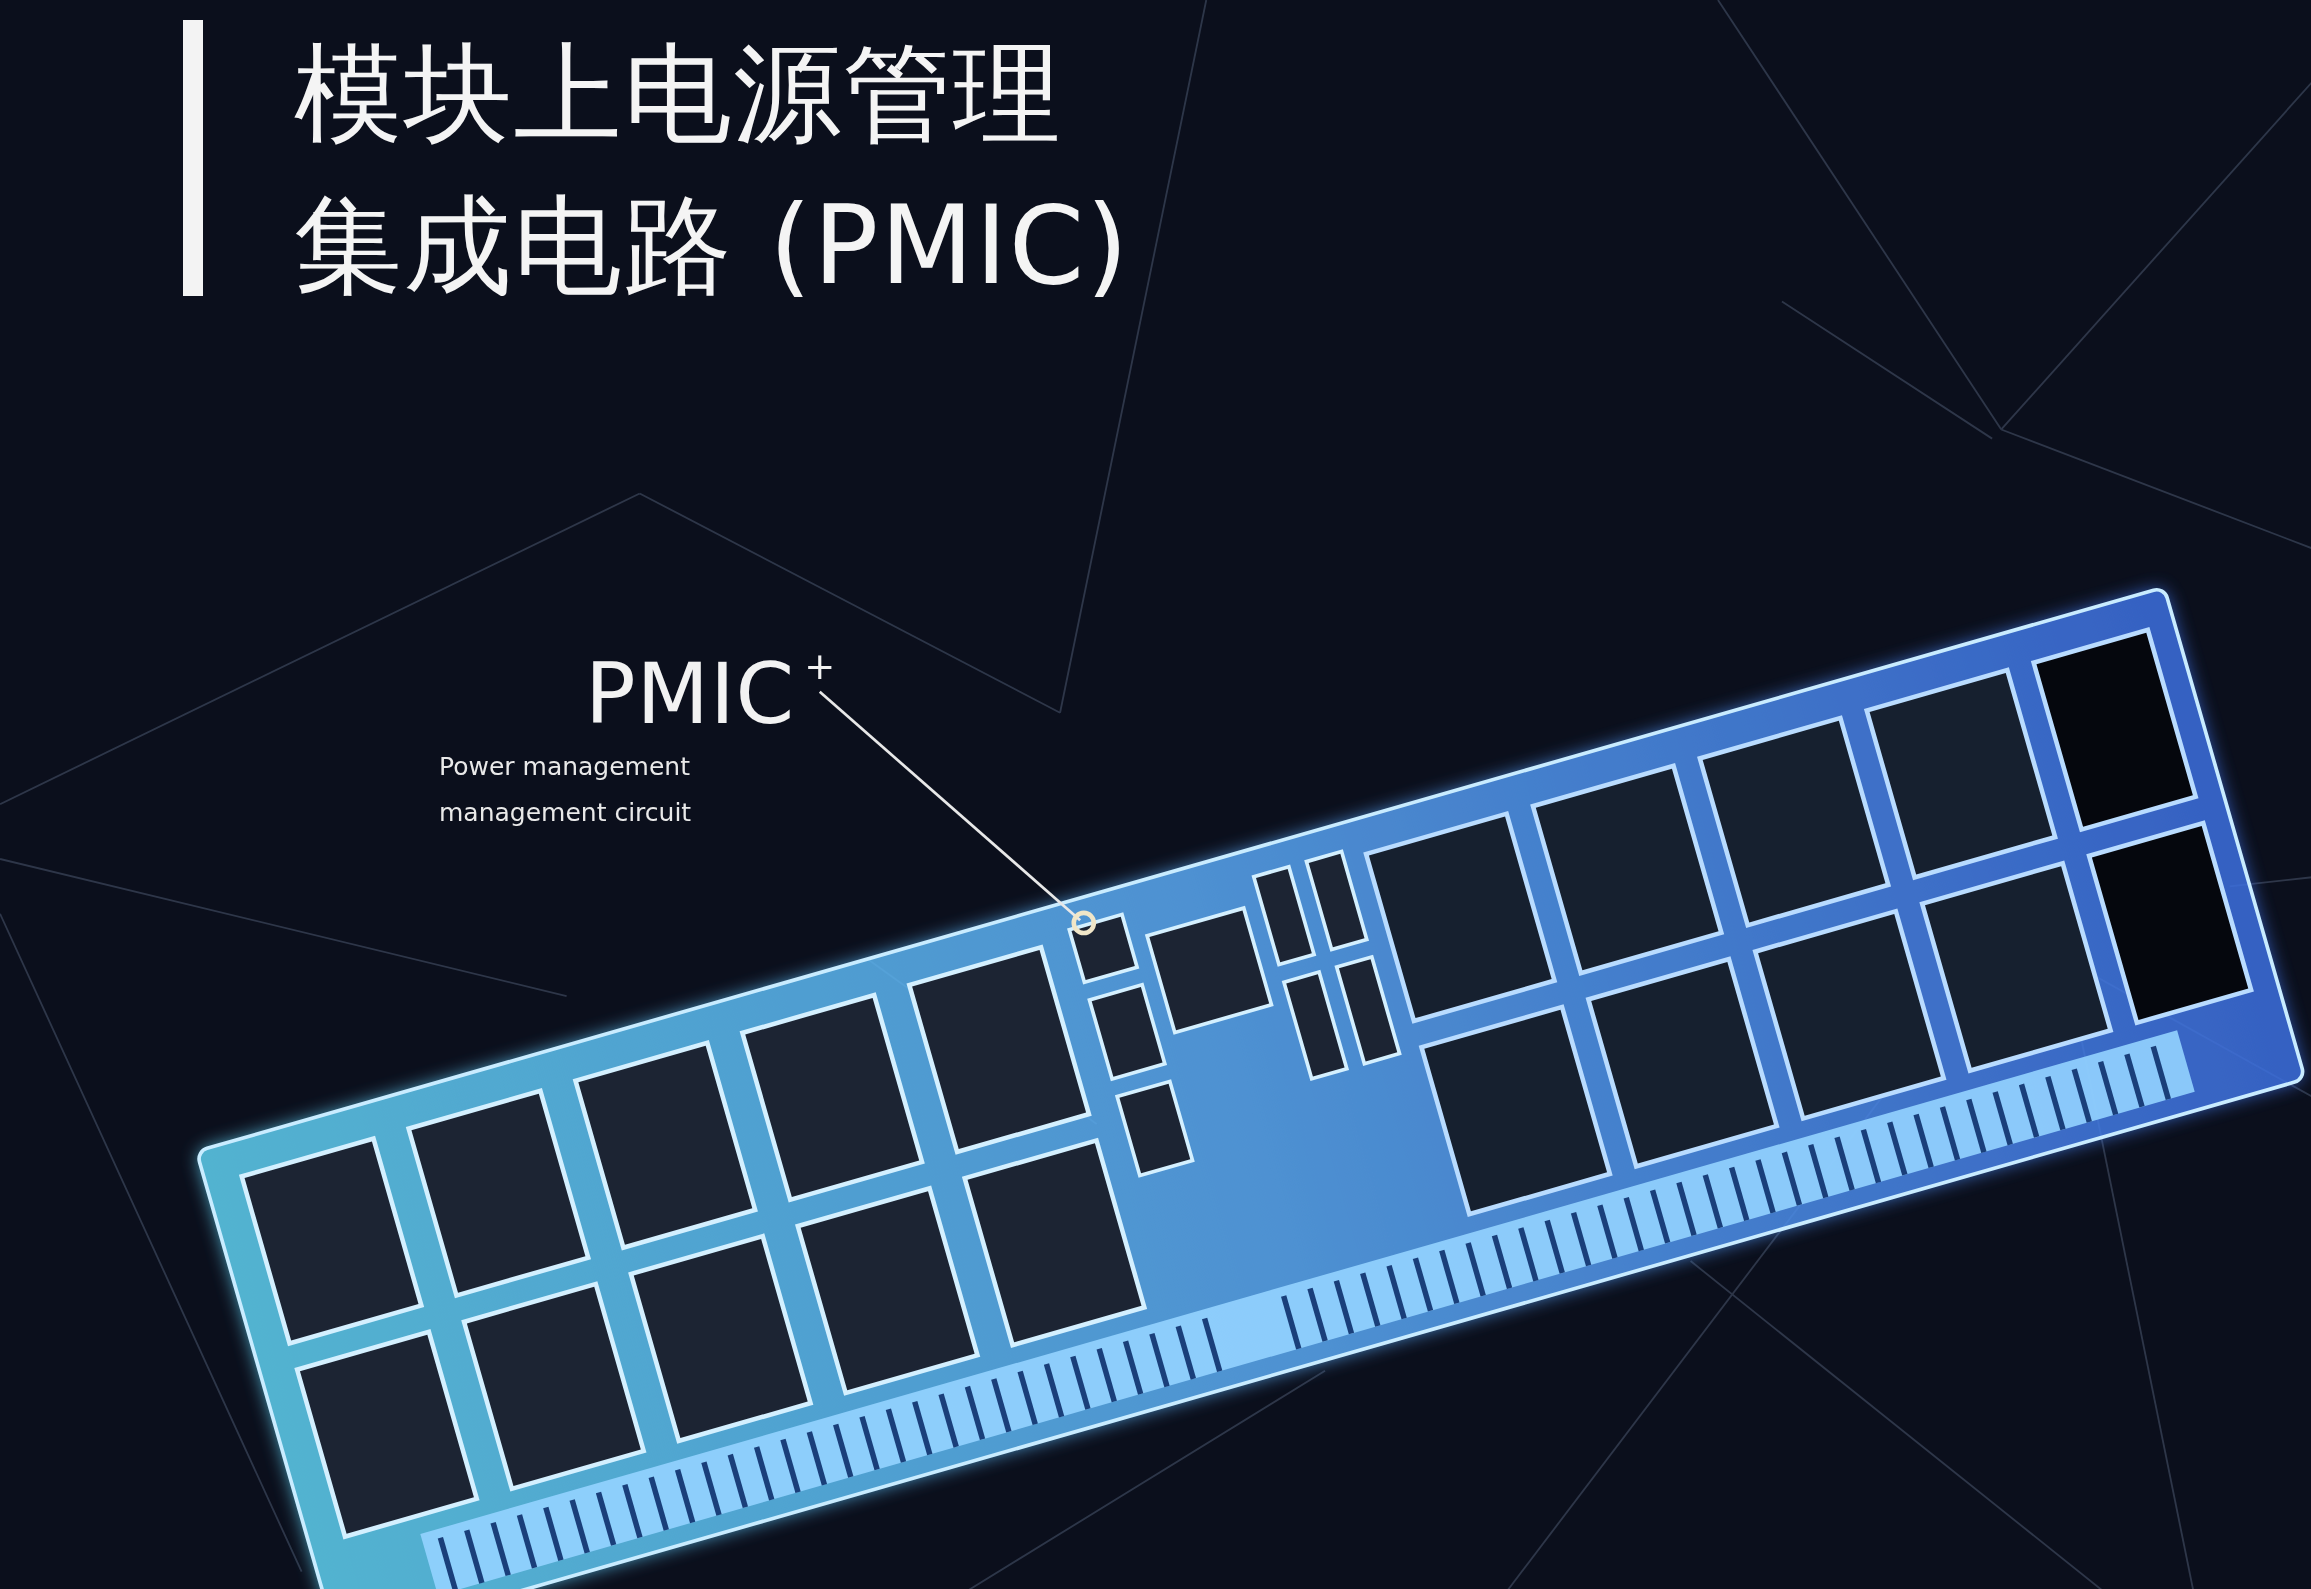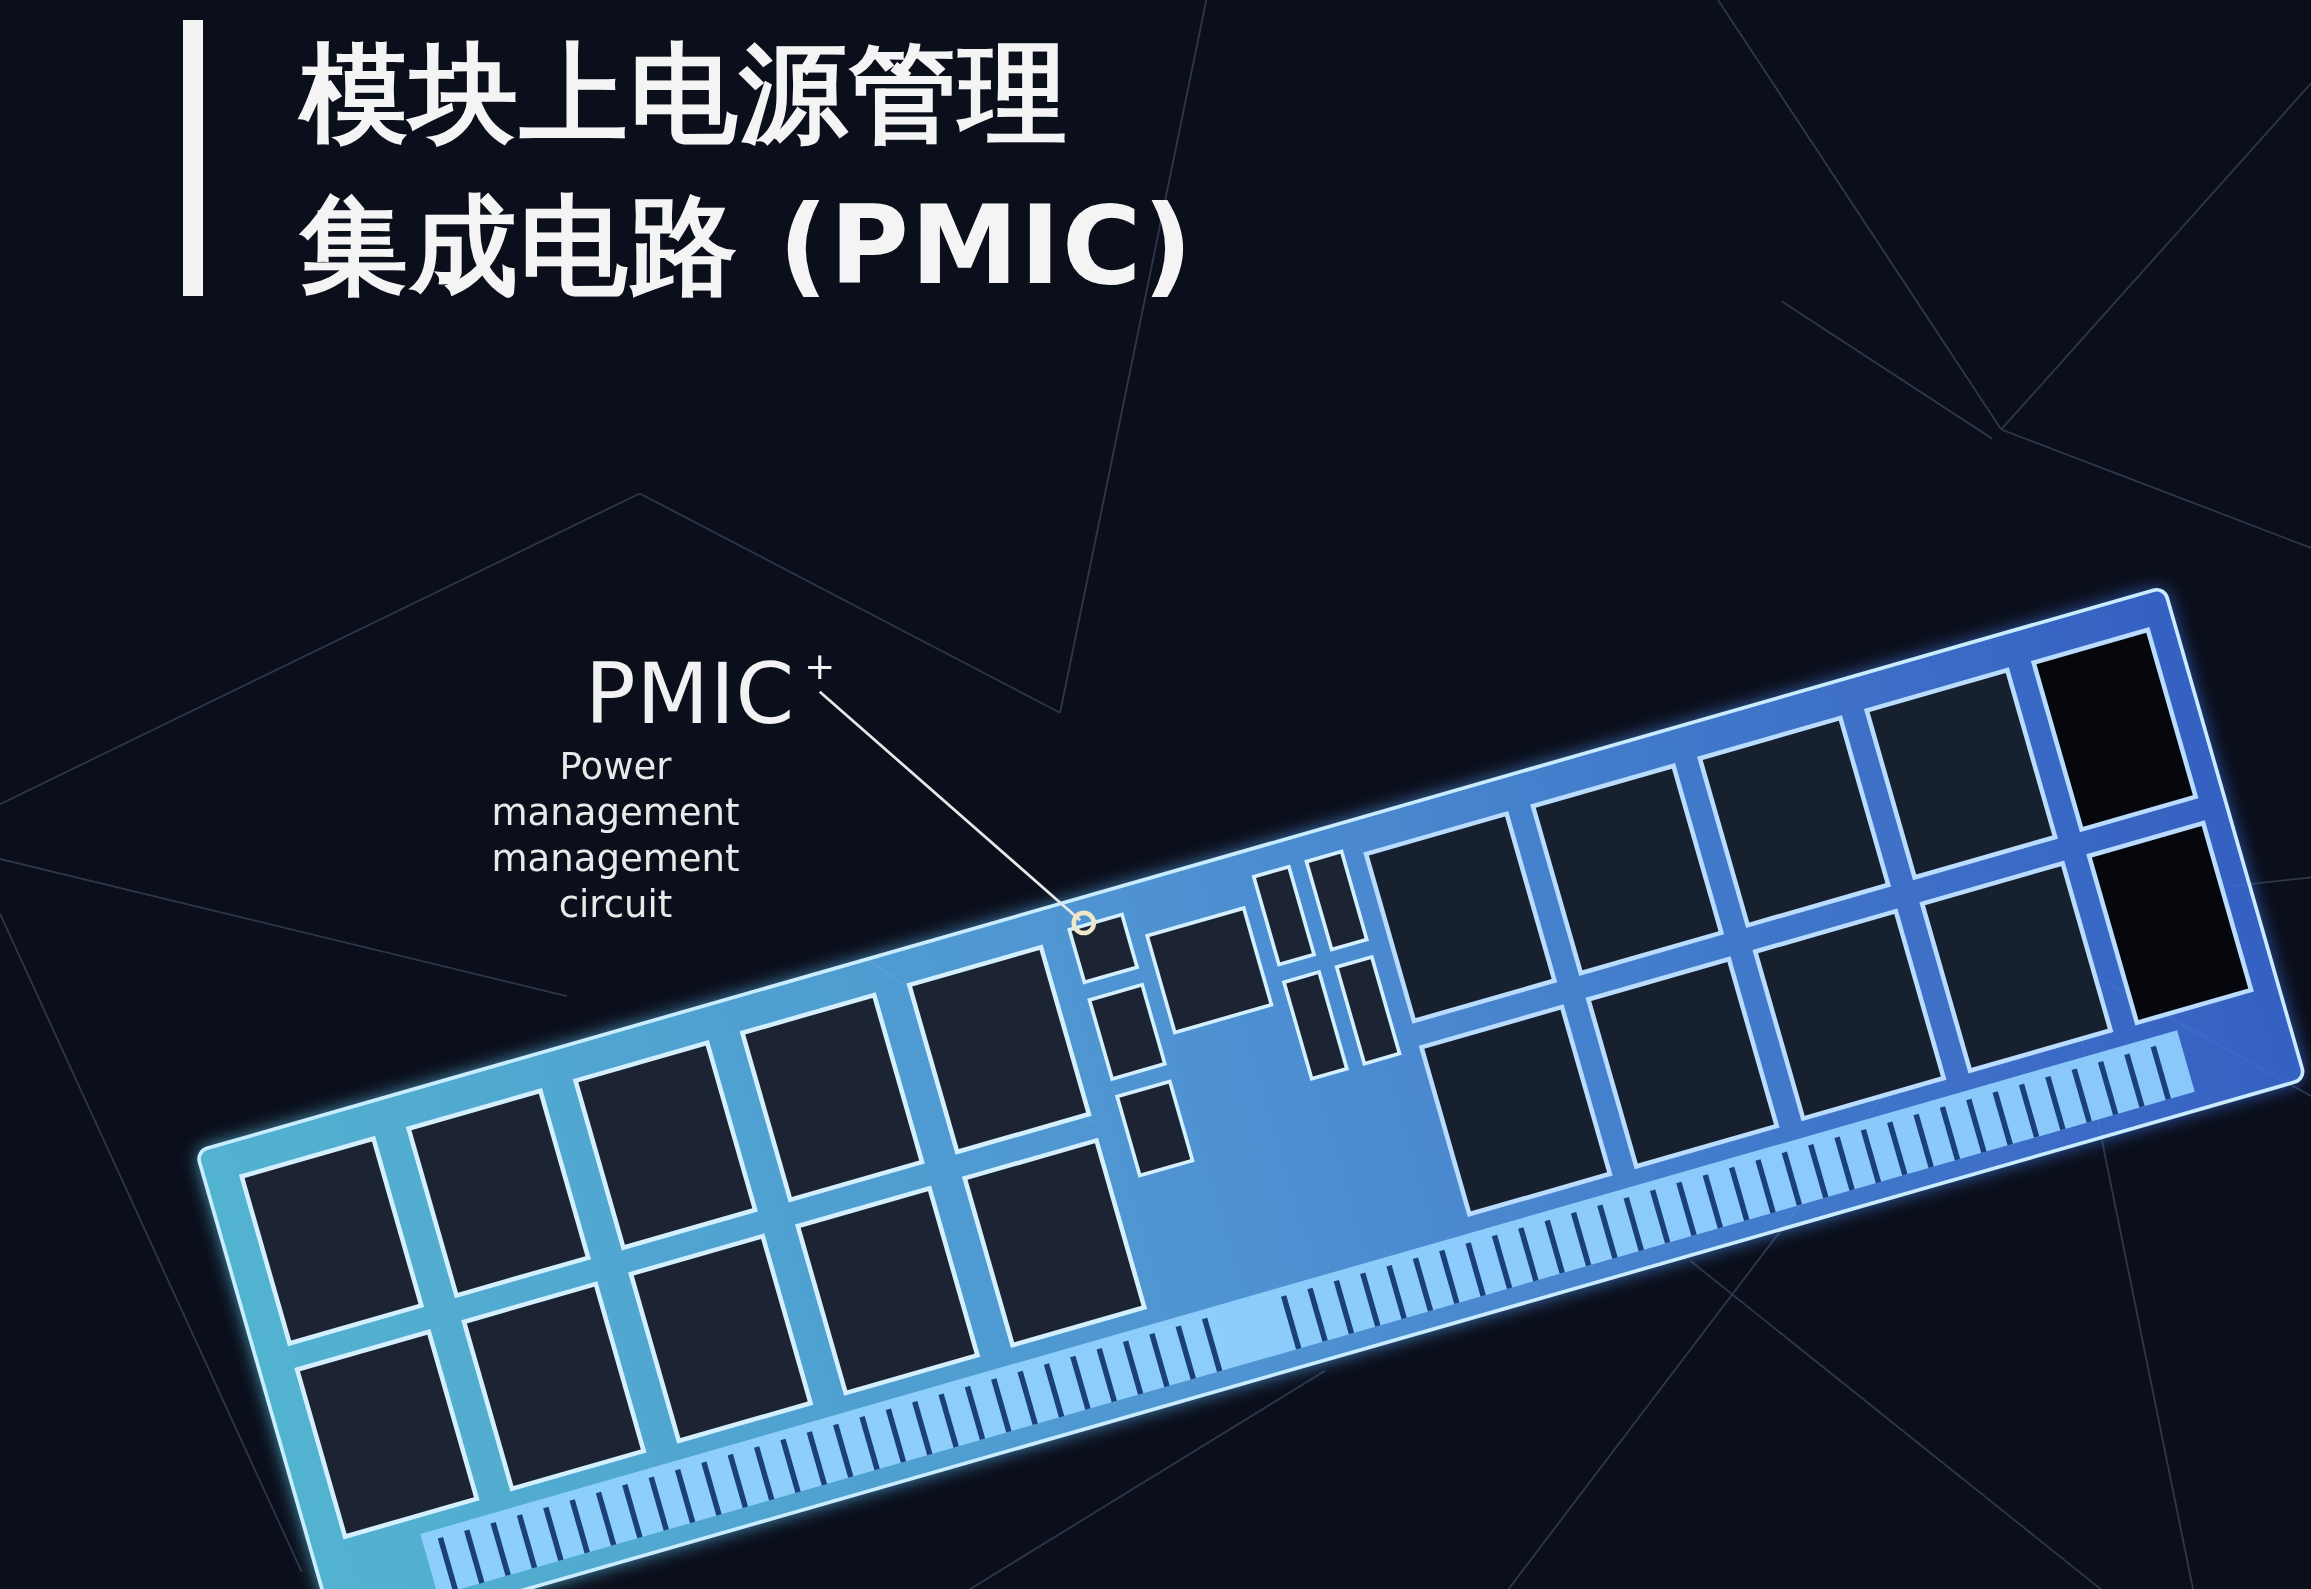--- a/index.html
+++ b/index.html
@@ -7,31 +7,31 @@
       width:2312px; height:1590px; overflow:hidden; position:relative;
       background:#0b0f1c;
       font-family:"DejaVu Sans","Liberation Sans",sans-serif;
     }
     .bg { position:absolute; inset:0; }
     .title-bar {
       position:absolute; left:183px; top:20px; width:20px; height:276px;
       background:#f3f3f3;
     }
     .title {
-      position:absolute; left:300px; top:18.3px; color:#f4f4f4;
-      font-weight:bold; font-size:108px; line-height:152px; letter-spacing:1.8px;
+      position:absolute; left:294px; top:18.3px; color:#f4f4f4;
+      font-weight:normal; font-size:108px; line-height:152px; letter-spacing:1.8px;
       font-family:"DejaVu Sans",sans-serif;
     }
     .callout-title {
       position:absolute; left:585px; top:645px; width:210px; text-align:left;
       color:#f2f2f2; font-size:84px; font-family:"DejaVu Sans",sans-serif; letter-spacing:0.9px;
     }
     .callout-sub {
-      position:absolute; left:439px; top:744px; width:353px; text-align:center;
-      color:#e9e9e9; font-size:37px; line-height:46px; font-family:"DejaVu Sans",sans-serif;
+      position:absolute; left:439px; top:744px; width:353px; text-align:left;
+      color:#e9e9e9; font-size:25px; line-height:46px; font-family:"DejaVu Sans",sans-serif;
     }
     .module { position:absolute; inset:0; }
   </style>
 </head>
 <body>
 
 <svg class="bg" width="2312" height="1590" viewBox="0 0 2530 1740">
   <g stroke="#3a4458" stroke-width="2" fill="none" opacity="0.75">
     <line x1="1880" y1="0" x2="2190" y2="470"></line>
     <line x1="2530" y1="90" x2="2190" y2="470"></line>

